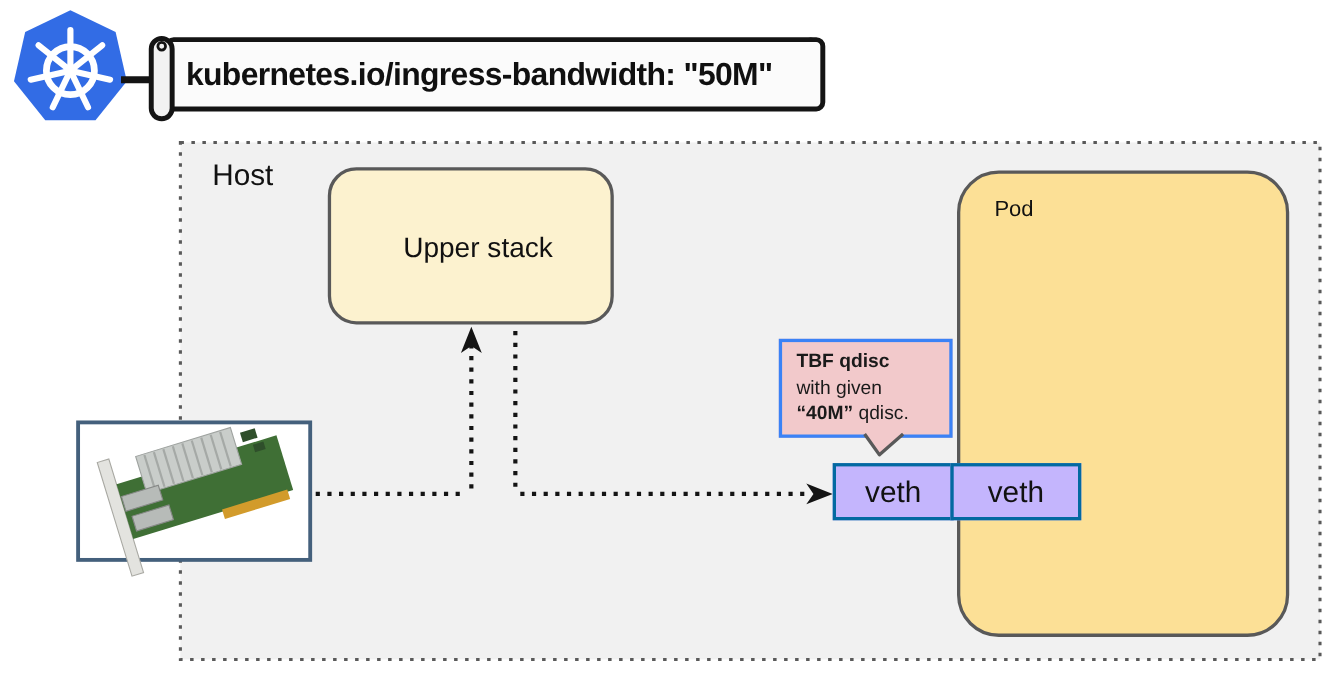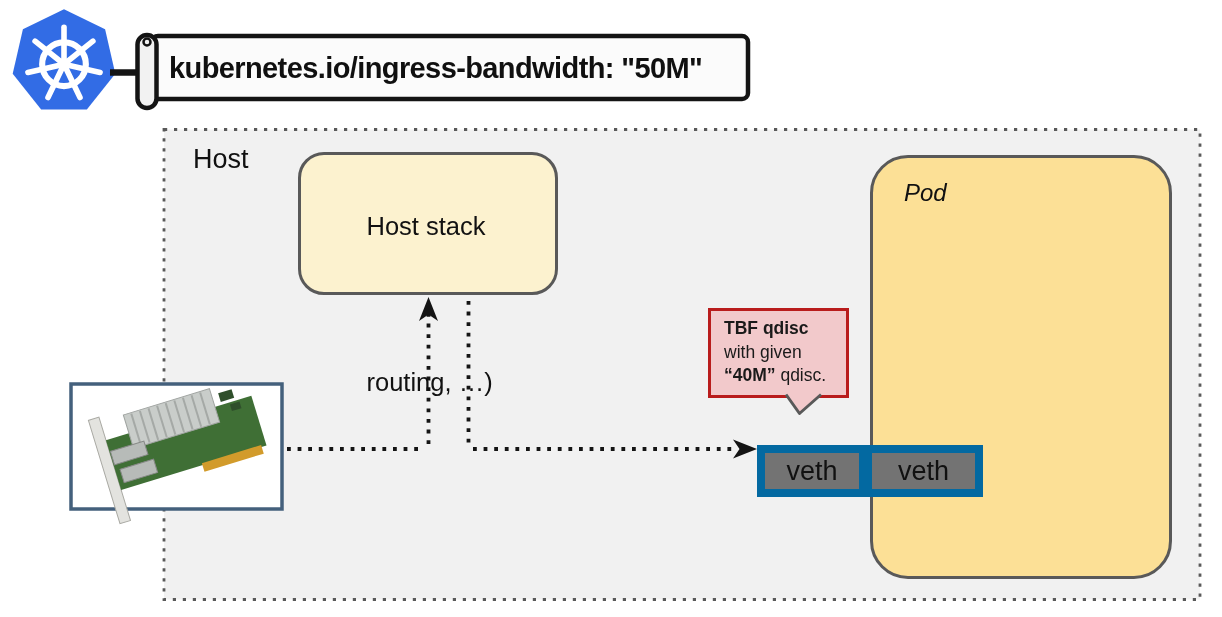--- a/index.html
+++ b/index.html
@@ -16,30 +16,30 @@
 
   .host-label{left:193px;top:144px;z-index:2;font-size:27px;color:#111;}
 
   .upper-stack{left:298px;top:152px;width:260px;height:143px;z-index:1;
     background:#FCF2CF;border:3.5px solid #595959;border-radius:26px;}
   .upper-stack-text{padding:13px 0 0 23px;font-size:25.5px;line-height:39px;
     color:#111;white-space:pre-wrap;}
 
   .pod-box{left:870px;top:155px;width:302px;height:424px;z-index:1;
     background:#FCE096;border:3.5px solid #595959;border-radius:38px;}
-  .pod-label{padding:21px 0 0 31px;font-size:24px;color:#111;font-style:italic;}
+  .pod-label{padding:21px 0 0 31px;font-size:20px;color:#111;}
 
-  .veth{z-index:2;background:#737373;border:8px solid #0369a1;
+  .veth{z-index:2;background:#c4b5fd;border:3px solid #0369a1;
     display:flex;align-items:center;justify-content:center;
-    font-size:27px;color:#111;margin-top:24px;}
+    font-size:27px;color:#111;}
   .veth-host{left:757px;top:421px;width:110px;height:52px;}
   .veth-pod{left:864px;top:421px;width:119px;height:52px;}
 
-  .callout{left:708px;top:308px;width:141px;height:90px;z-index:2;
-    background:#F2C9CB;border:3px solid #b91c1c;
+  .callout{left:708px;top:308px;width:158px;height:90px;z-index:2;
+    background:#F2C9CB;border:3px solid #3b82f6;
     padding:6px 0 0 13px;font-size:17.5px;line-height:23.5px;color:#1a1a1a;}
   .callout .bold{font-weight:bold;}
 </style>
 </head>
 <body>
 
 <div id="canvas">
 
   <svg class="base" width="1222" height="617" viewBox="0 0 1222 617">
 
@@ -108,23 +108,22 @@
       </g>
     </g>
   </svg>
 
   <div class="abs scroll-text">kubernetes.io/ingress-bandwidth: "50M"</div>
 
   <div class="abs host-label">Host</div>
 
   <div class="abs upper-stack">
     <div class="upper-stack-text">
-      <span>Host stack</span><br>
+      <span>Upper stack</span><br>
       <br>
-      <span>routing, …)</span>
     </div>
   </div>
 
   <div class="abs pod-box">
     <div class="pod-label">Pod</div>
   </div>
 
   <div class="abs veth veth-host">
     <span>veth</span>
   </div>

